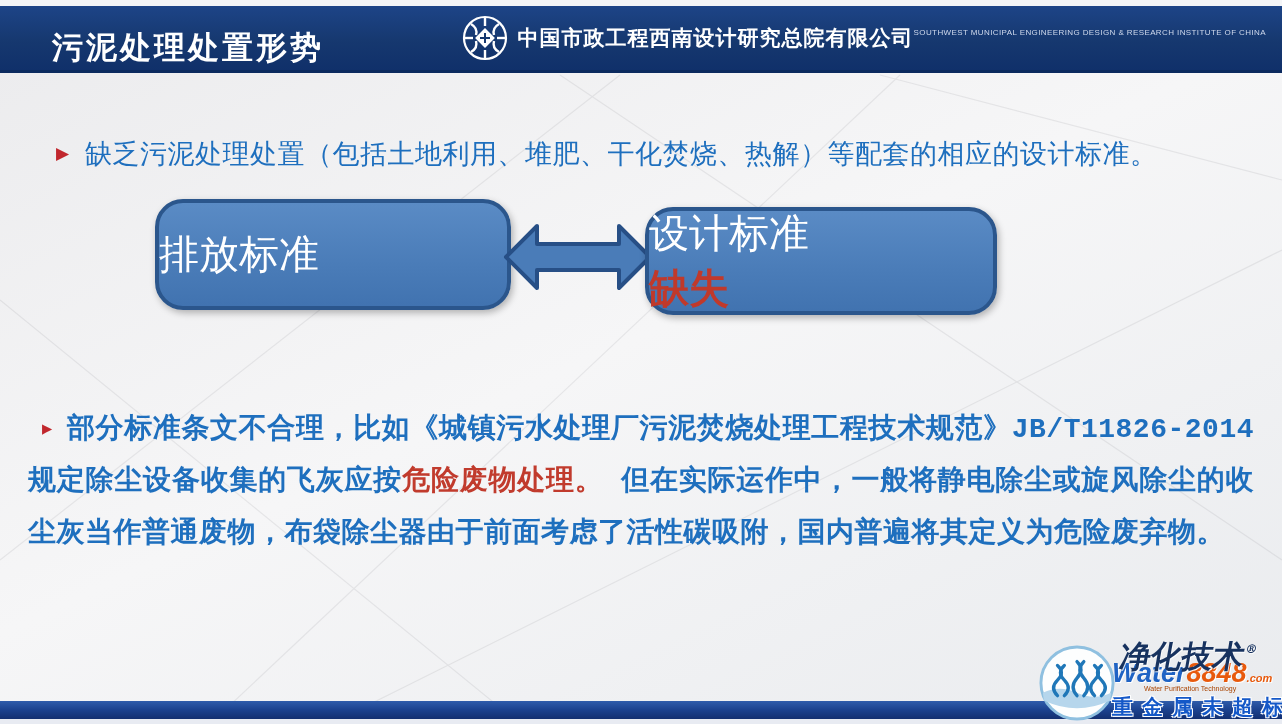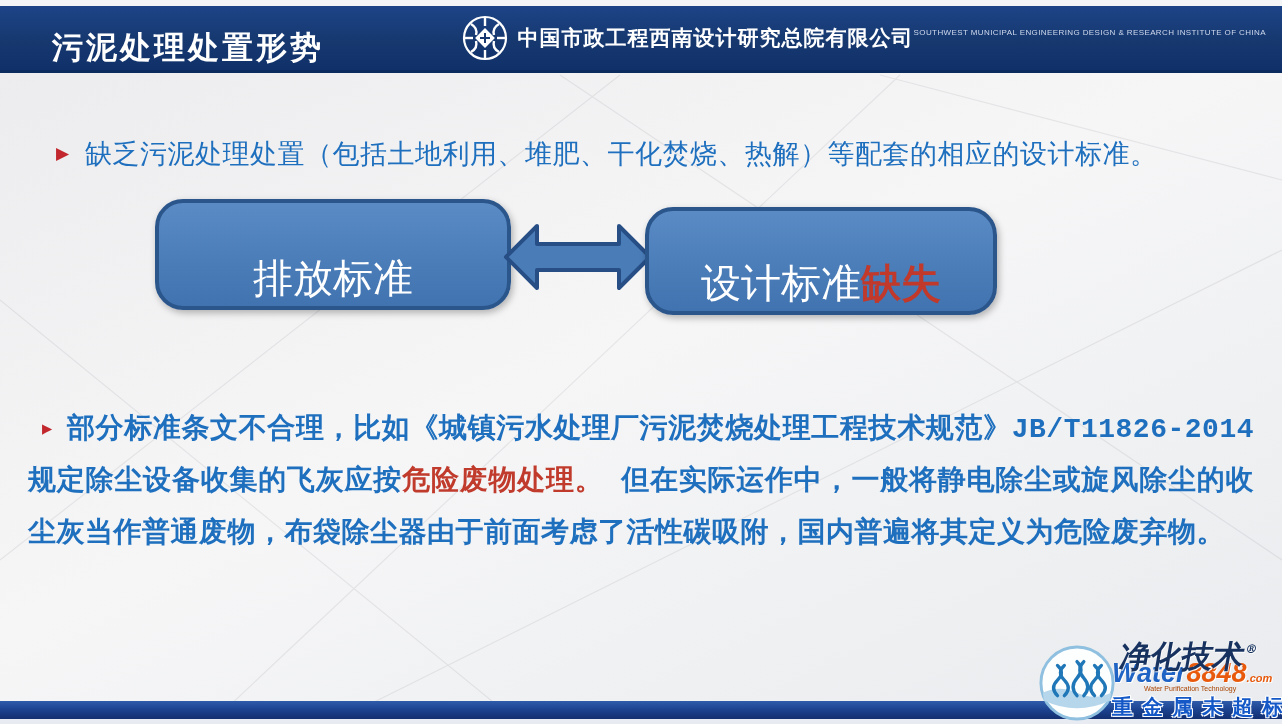--- a/index.html
+++ b/index.html
@@ -26,25 +26,25 @@
   .logo-cn{color:#ffffff;font-size:21px;font-weight:bold;letter-spacing:1px;white-space:nowrap;}
   .logo-en{color:#cfd9ec;font-size:8px;letter-spacing:0.4px;margin-top:3px;white-space:nowrap;text-align:center;}
   
   .bg-lines{position:absolute;inset:0;pointer-events:none;}
   
   .bullet1{position:absolute;left:56px;top:134px;display:flex;align-items:flex-start;gap:16px;}
   .marker{color:#c1272d;font-size:17px;line-height:40px;flex:0 0 auto;}
   .bullet1-text{color:#1e6fbe;font-size:27px;font-weight:normal;line-height:40px;letter-spacing:0.5px;text-align:center;}
   
   .dg-box{
-    position:absolute;display:flex;align-items:flex-end;justify-content:center;
+    position:absolute;display:flex;align-items:flex-start;justify-content:center;
     background:linear-gradient(180deg,#5a8bc5 0%,#4a7cb8 60%,#4173b0 100%);
     border:4px solid #2b568c;border-radius:28px;
     box-shadow:2px 3px 7px rgba(0,0,0,0.28);
-    font-family:"DejaVu Serif",serif;font-size:40px;color:#ffffff;white-space:nowrap;
+    font-family:"DejaVu Serif",serif;font-size:40px;color:#ffffff;white-space:nowrap;flex-direction:column;
   }
   .dg-left{left:155px;top:199px;width:348px;height:103px;}
   .dg-right{left:645px;top:207px;width:344px;height:100px;}
   .dg-hl{color:#c0392b;font-weight:bold;}
   .dg-arrow{position:absolute;left:503px;top:221px;width:150px;height:72px;}
   
   .para-block{position:absolute;left:28px;top:404px;width:1226px;font-family:Liberation Mono, monospace;}
   .para{
     margin:0;color:#1e6fbe;font-size:28px;font-weight:bold;
     line-height:52px;text-align:justify;letter-spacing:0.5px;

